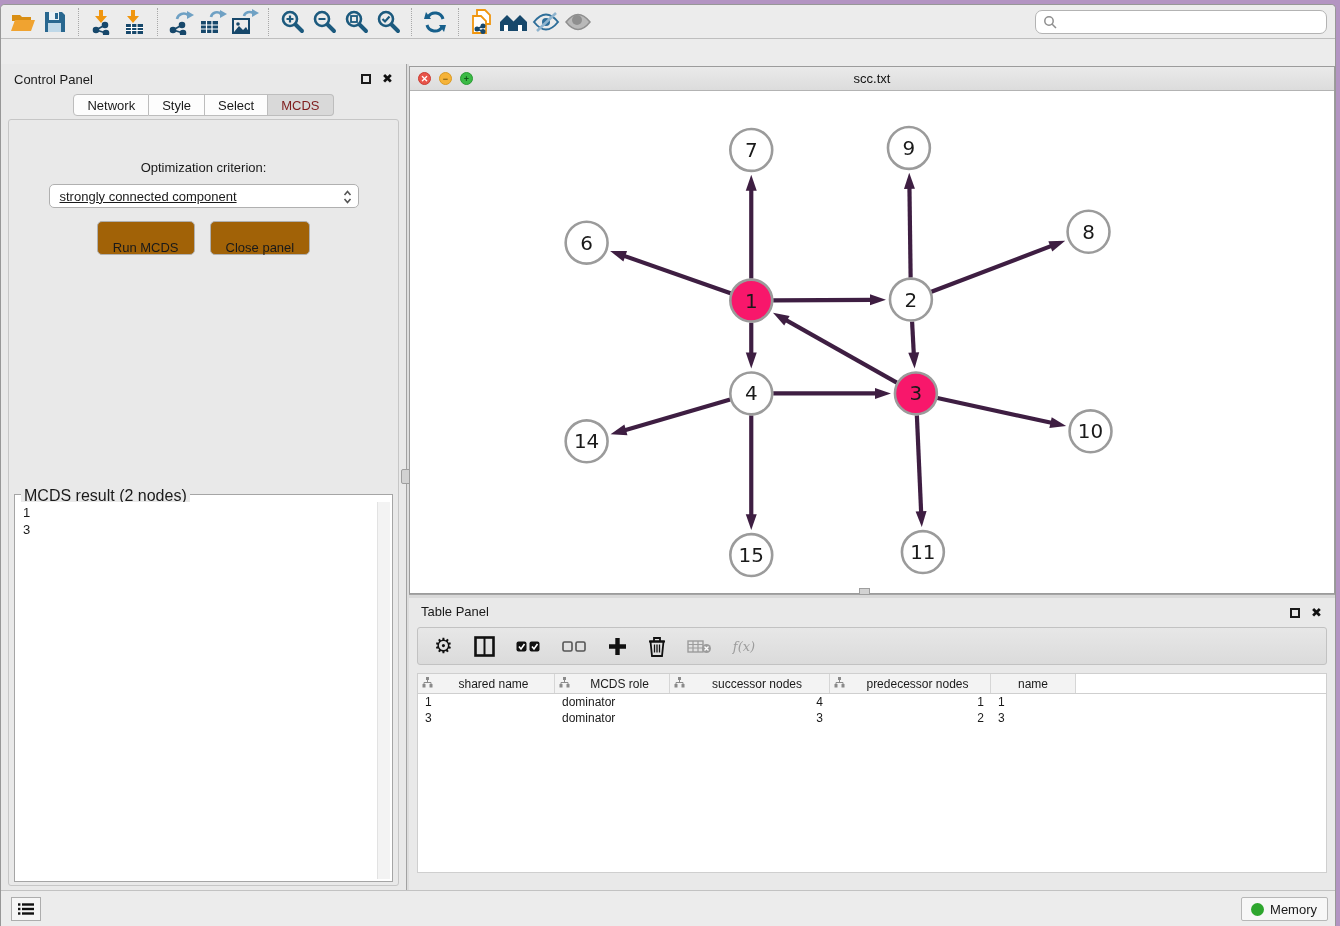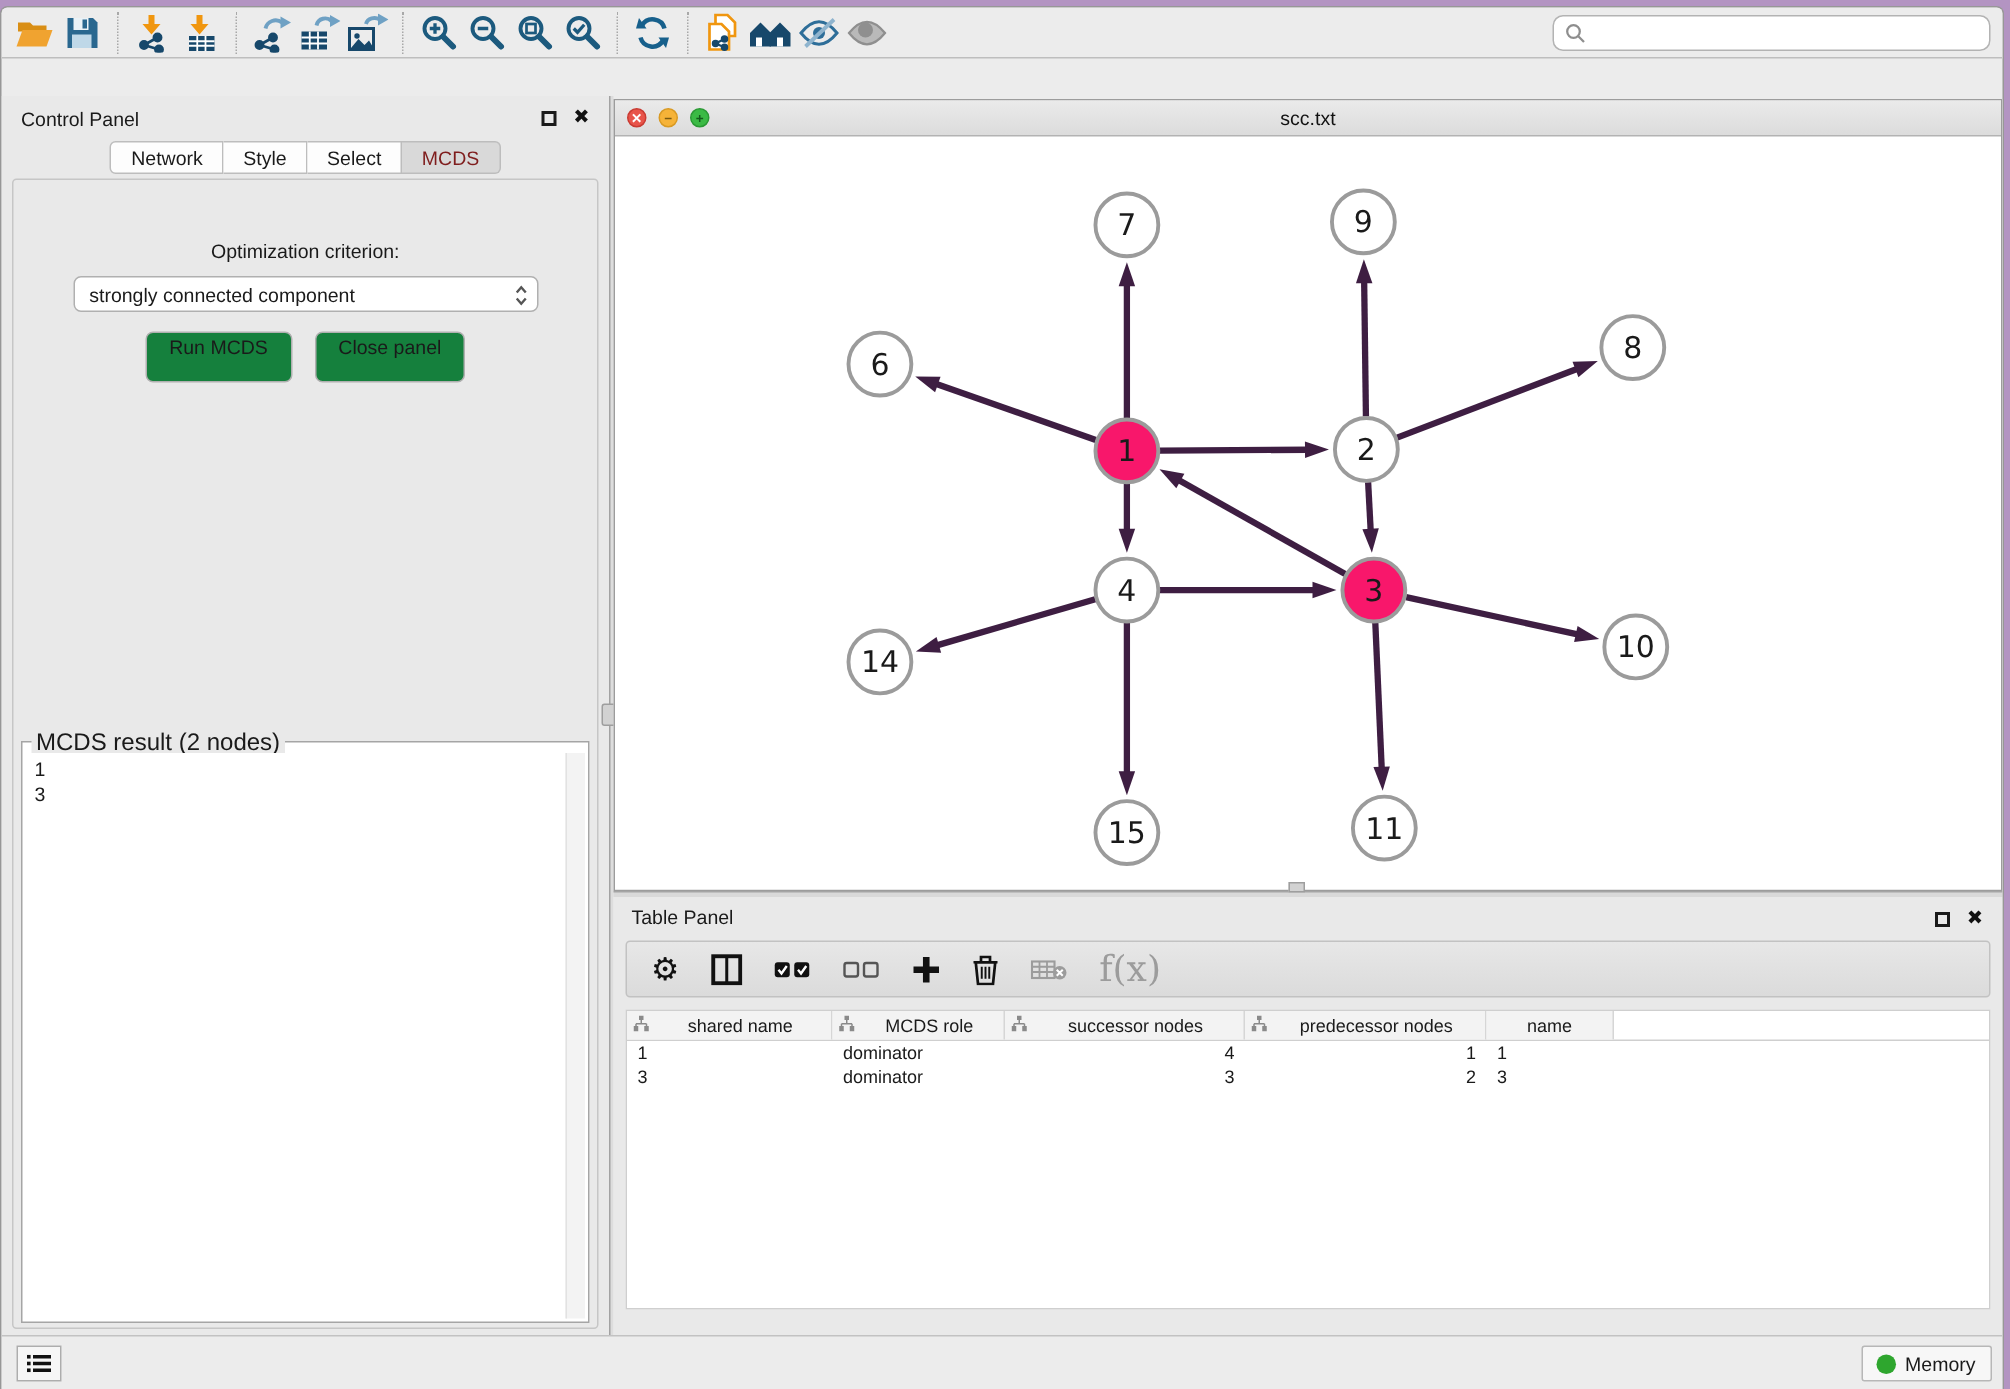--- a/index.html
+++ b/index.html
@@ -35,24 +35,24 @@
   .panel-controls{ position:absolute; right:13px; top:9px; display:flex; gap:11px; align-items:center;}
   .float-icon{ width:10px; height:10px; border:2px solid #1a1a1a; display:inline-block;}
   .close-icon{ font-size:13px; font-weight:bold; color:#111; line-height:12px; font-family:"DejaVu Sans",sans-serif;}
   .tab-row{ display:flex; justify-content:center; position:relative; z-index:2;}
   .tab{ height:22px; line-height:21px; padding:0 13px; background:#FDFDFD; border:1px solid #BDBDBD; border-left:none; font-size:13px; white-space:nowrap;}
   .tab:first-child{ border-left:1px solid #BDBDBD; border-radius:4px 0 0 4px;}
   .tab:last-child{ border-radius:0 4px 4px 0;}
   .tab.selected{ background:#D9D9D9; color:#7f1d1d;}
   .cp-content{ position:absolute; left:7px; right:7px; top:55px; bottom:4px; border:1px solid #C6C6C6; border-radius:3px; background:#E9E9E9;}
   .opt-label{ text-align:center; margin-top:40px; font-size:13px;}
-  .criterion-select{ margin:9px auto 12px; width:310px; height:24px; background:#FFF; border:1px solid #B0B0B0; border-radius:5px; display:flex; align-items:center; padding:0 10px; font-size:13px; position:relative;}
+  .criterion-select{ margin:9px auto 12px; width:310px; height:24px; background:#FFF; border:1px solid #B0B0B0; border-radius:5px; display:flex; align-items:center; padding:0 10px; font-size:13px; position:relative;text-decoration:underline;}
   .stepper{ position:absolute; right:6px; top:4px;}
   .btn-row{ display:flex; justify-content:center; gap:15px; margin-top:13px;}
-  .btn{ height:34px; line-height:20px; padding:0 15px; background:#15803d; border:1px solid #B0B0B0; border-radius:5px; font-size:13px;}
+  .btn{ height:34px; line-height:20px; padding:16px 15px; background:#a16207; border:1px solid #B0B0B0; border-radius:5px; font-size:13px;}
   .result-group{ position:absolute; left:5px; right:5px; top:374px; bottom:3px; border:1px solid #A5A5A5; background:#FFF;}
   .result-legend{ position:absolute; top:-8px; left:6px; background:#E9E9E9; padding:0 3px; font-size:16px;}
   .result-text{ position:absolute; inset:7px 15px 2px 2px; background:#FFF; font-size:13px; line-height:17px; padding:2px 6px; overflow:hidden;}
   .result-scroll{ position:absolute; top:7px; bottom:2px; right:2px; width:13px; background:#F3F3F3; border-left:1px solid #E2E2E2;}
   
   .v-splitter{ position:absolute; left:405px; top:0; width:3px; bottom:0; background:#DDDDDD; border-left:1px solid #A2A2A2;}
   .v-handle{ position:absolute; left:-6px; top:405px; width:10px; height:15px; background:#D2D2D2; border:1px solid #9E9E9E; border-radius:2px;}
   .h-splitter{ position:absolute; left:408px; right:0; top:530px; height:4px; background:#D9D9D9; border-top:1px solid #A5A5A5;}
   .h-handle{ position:absolute; left:450px; top:-7px; width:11px; height:7px; background:#D2D2D2; border:1px solid #9E9E9E;}
   
@@ -65,21 +65,21 @@
   .tl.yellow{ background:#F6B338; border:1px solid #D99A23; color:#7A5A10;}
   .tl.green{ background:#3BBA45; border:1px solid #2A9A34; color:#135A1B;}
   .net-canvas{ position:absolute; top:25px; left:0; right:0; bottom:0; background:#FFF;}
   .net-canvas svg{ width:100%; height:100%;}
   
   .table-panel{ position:absolute; left:408px; right:0; top:534px; bottom:0; background:#E9E9E9;}
   .tp-header{ height:26px; display:flex; align-items:center; padding-left:12px; font-size:13px; position:relative;}
   .tp-toolbar{ margin:3px 8px 0; height:38px; background:linear-gradient(#E7E7E7,#DBDBDB); border:1px solid #C2C2C2; border-radius:3px; display:flex; align-items:center; gap:21px; padding:0 16px;}
   .tp-toolbar .ticon{ display:flex; align-items:center; justify-content:center; height:26px;}
   .gear-glyph{ font-family:"DejaVu Sans",sans-serif; font-size:21px; color:#111; line-height:22px;}
-  .fx-glyph{ font-family:"DejaVu Serif",serif; font-size:24px; color:#9C9C9C;}
+  .fx-glyph{ font-family:"DejaVu Serif",serif; font-style:italic; font-size:13px; color:#9C9C9C;}
   .table-wrap{ margin:8px 8px 0; background:#FFF; height:200px; border:1px solid #CFCFCF; overflow:hidden;}
   .thead{ display:flex; height:20px; font-size:12px; border-bottom:1px solid #CFCFCF;}
   .th{ display:flex; align-items:center; background:#F3F3F3; border-right:1px solid #D6D6D6; padding:0 4px; gap:4px;}
   .th .lbl{ flex:1; text-align:center;}
   .trow{ display:flex; height:16px; font-size:12px; align-items:center;}
   .td{ padding:0 7px; overflow:hidden; white-space:nowrap;}
   .tp-tabs{ position:absolute; bottom:5px; left:0; right:0; display:flex; justify-content:center;}
   
   .status-bar{ position:absolute; left:0; right:0; bottom:0; height:36px; background:#ECECEC; border-top:1px solid #C2C2C2;}
   .menu-btn{ position:absolute; left:10px; top:6px; width:30px; height:24px; background:#F6F6F6; border:1px solid #ADADAD; display:flex; align-items:center; justify-content:center;}

